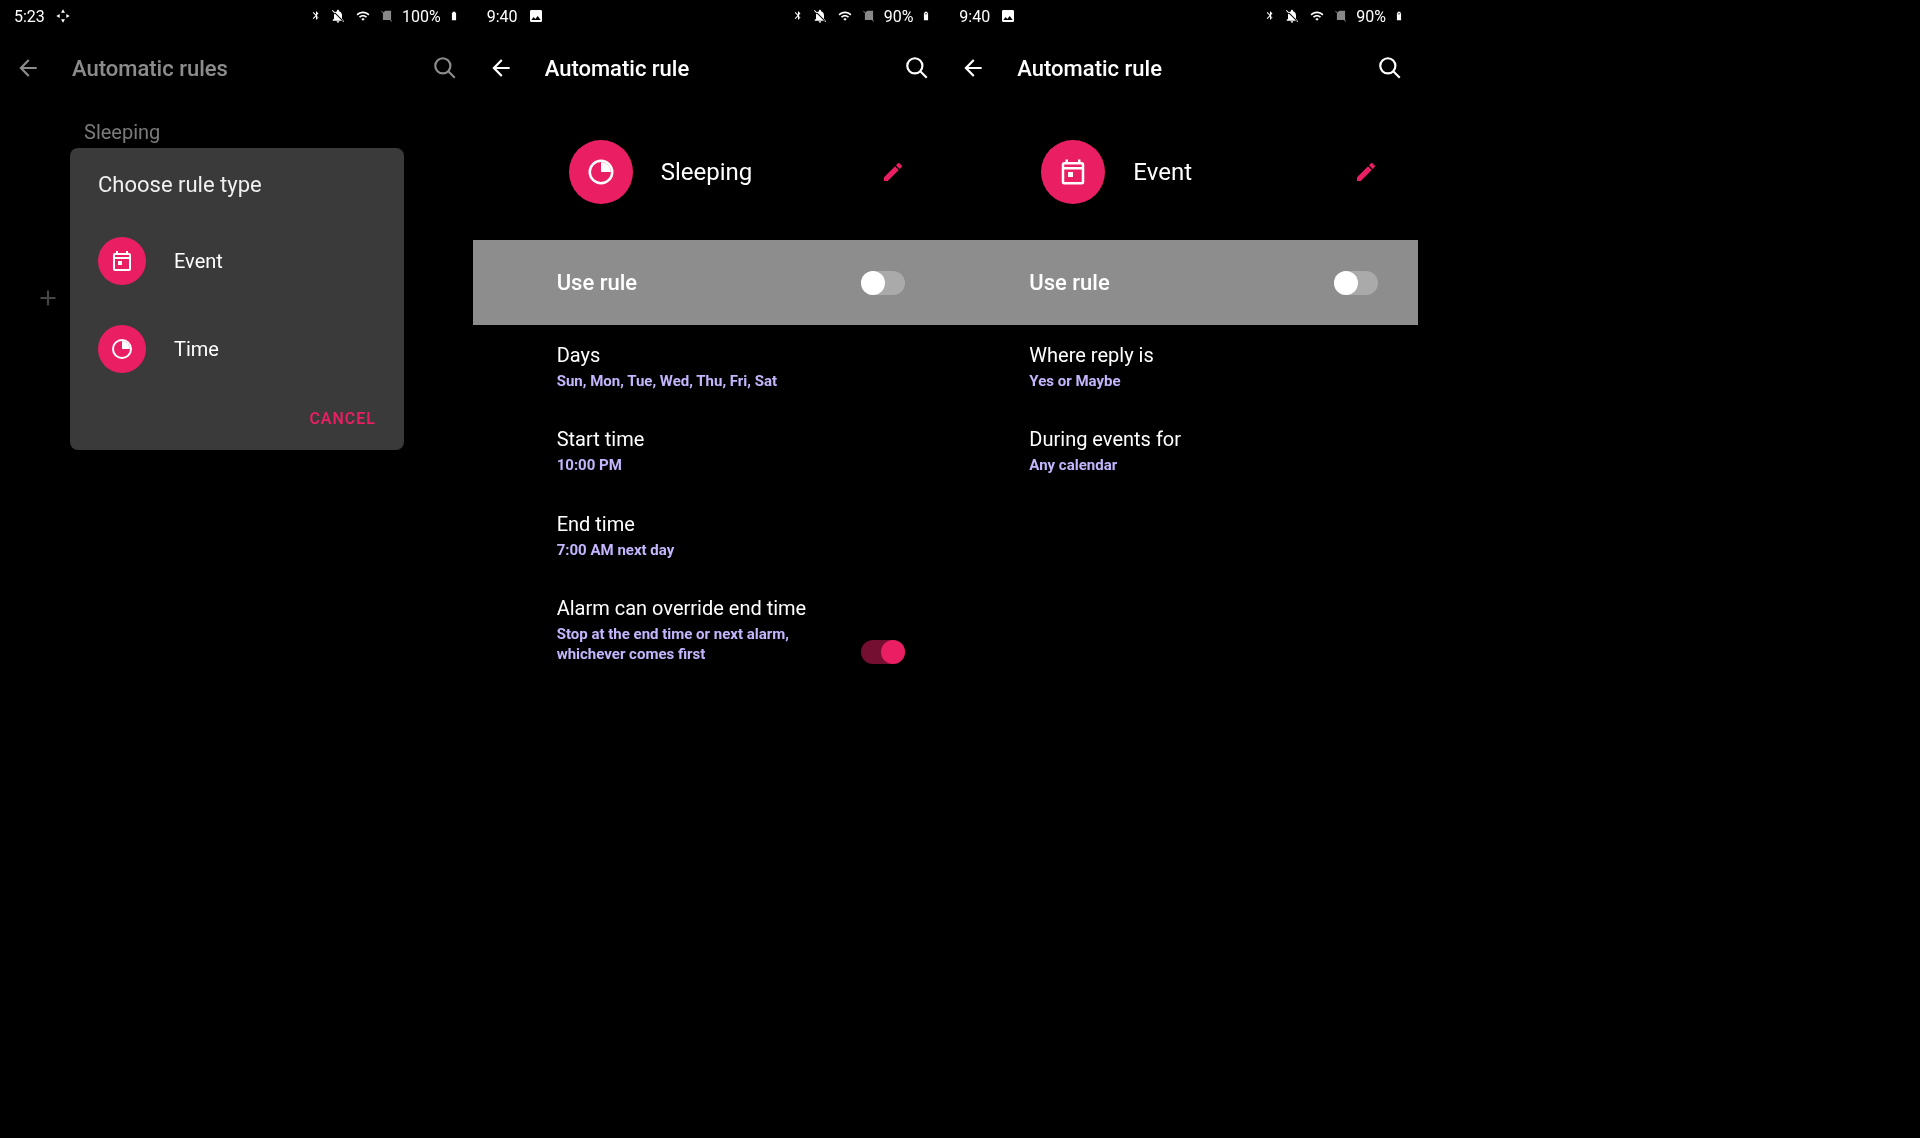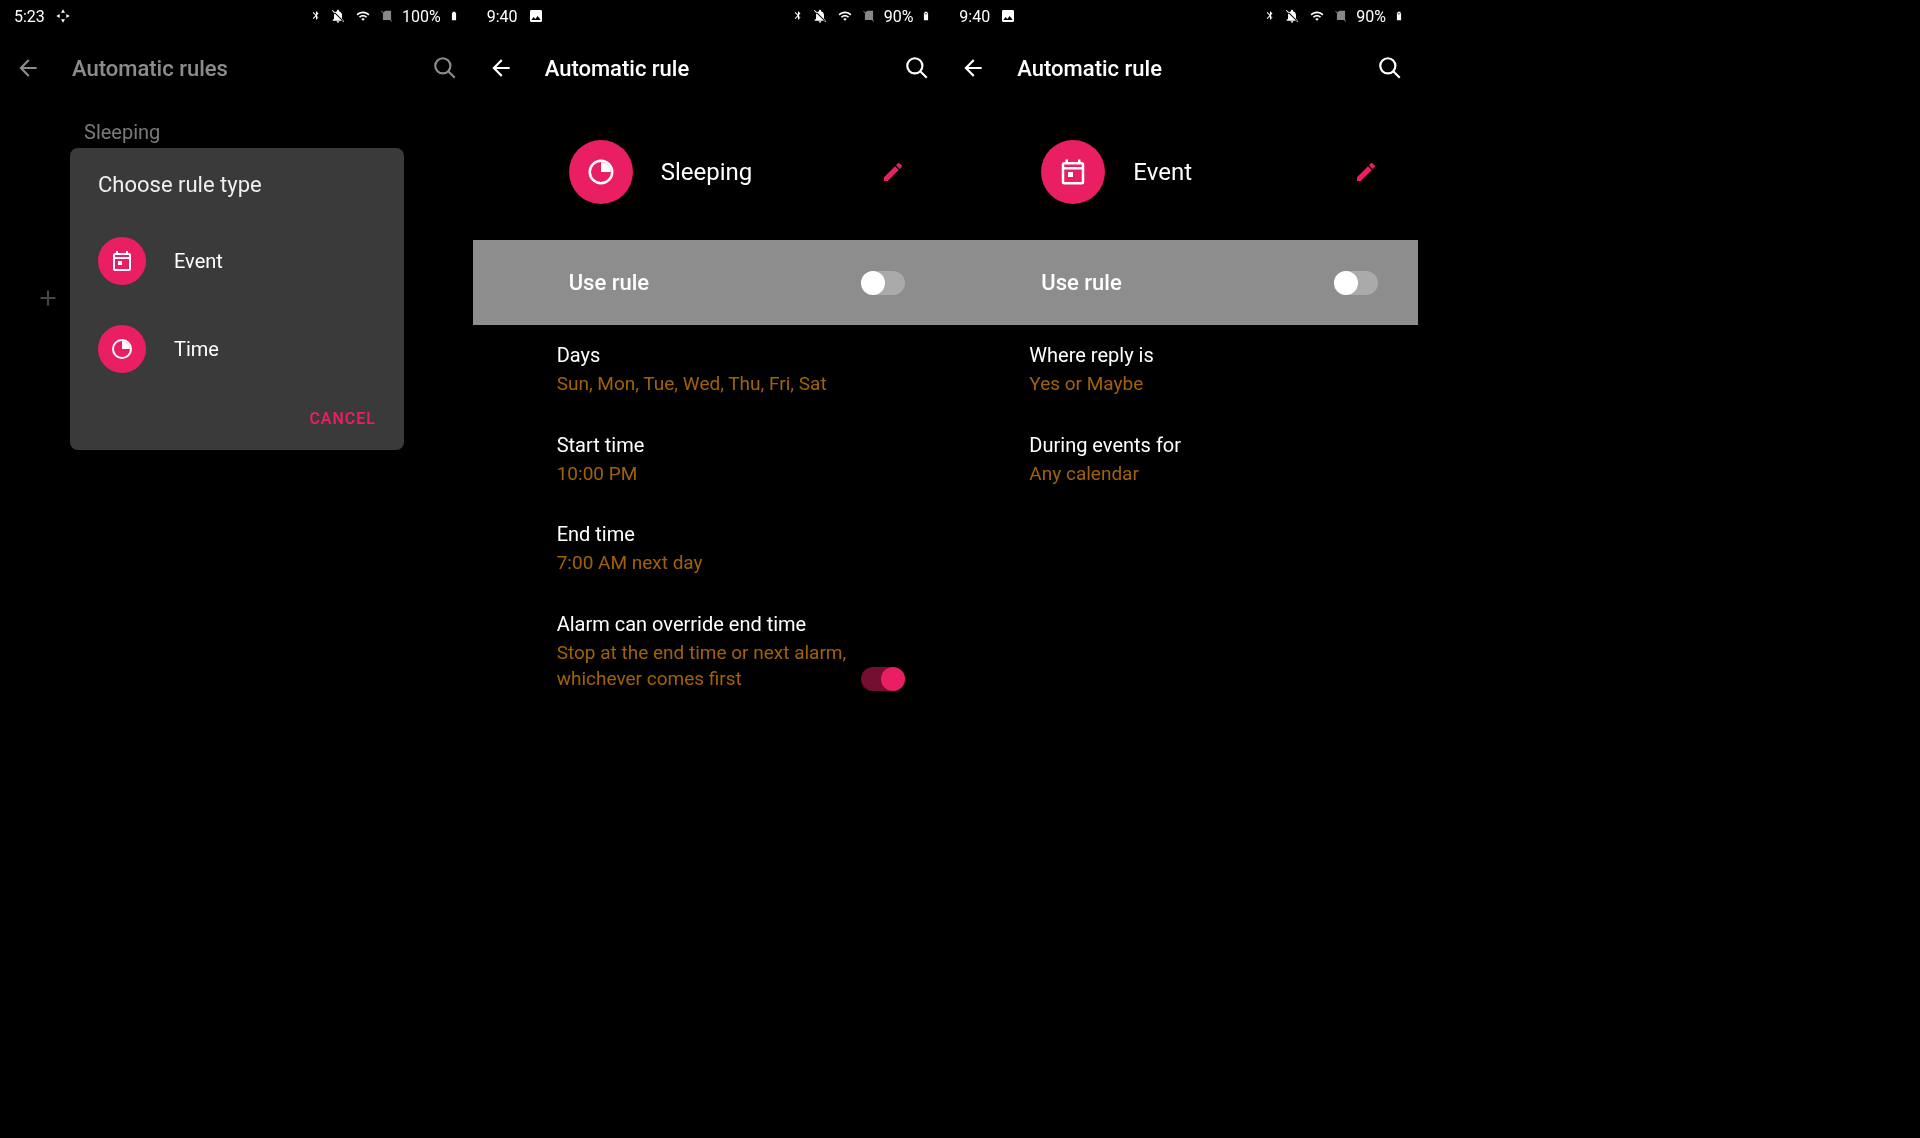--- a/index.html
+++ b/index.html
@@ -122,21 +122,21 @@
 .rule-name { font-size: 24px; flex: 1; }
 .edit-btn { cursor: pointer; }
 
 
 .use-rule-bar {
   background: #8d8d8d;
   display: flex;
   align-items: center;
   padding: 30px 40px 30px 84px;
 }
-.use-rule-label { font-size: 22px; font-weight: 500; flex: 1; color: #fff; margin-left: 12px; }
+.use-rule-label { font-size: 22px; font-weight: 500; flex: 1; color: #fff; }
 .switch {
   width: 44px; height: 24px;
   position: relative;
   cursor: pointer;
 }
 .switch-track {
   position: absolute; inset: 0;
   border-radius: 12px;
   background: #aaa;
 }
@@ -151,21 +151,21 @@
 .switch.on .switch-thumb { left: 20px; background: #e91e63; }
 
 
 .setting {
   padding: 18px 40px 18px 84px;
   display: flex;
   align-items: flex-end;
 }
 .setting-texts { flex: 1; }
 .setting-title { font-size: 20px; color: #fff; }
-.setting-sub { font-size: 19px; color: #a16207; margin-top: 4px; max-width: 300px; line-height: 1.35; }
+.setting-sub { font-size: 15px; color: #c4b5fd; margin-top: 4px; max-width: 300px; line-height: 1.35; font-weight: bold; }
 .setting .switch { margin-top: 12px; }
 
 svg { display: block; }
 </style>
 </head>
 <body>
 
 <div class="screen">
   <div class="status-bar">
     <div class="status-left">

